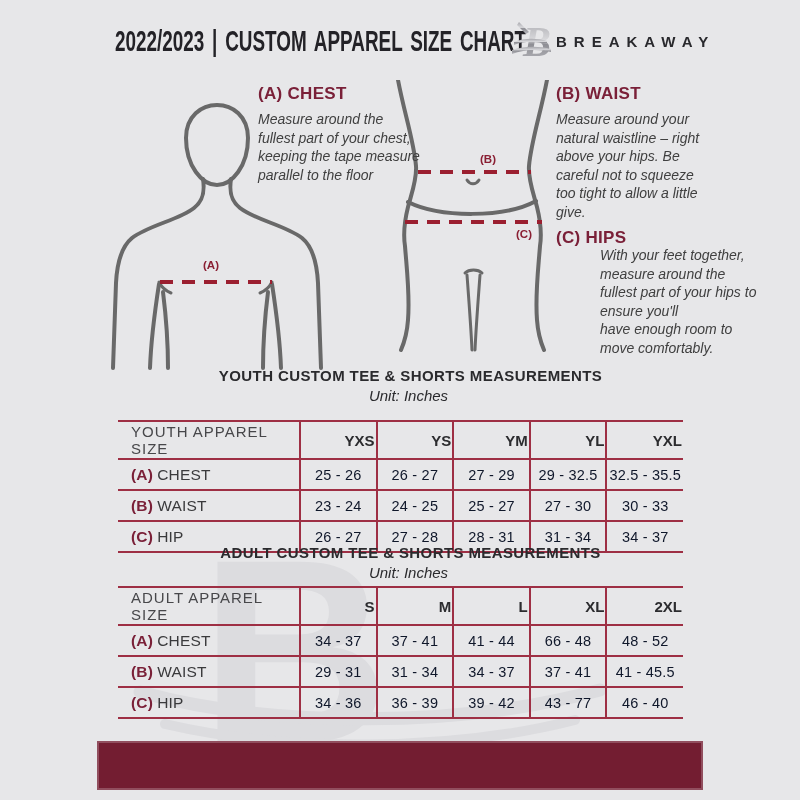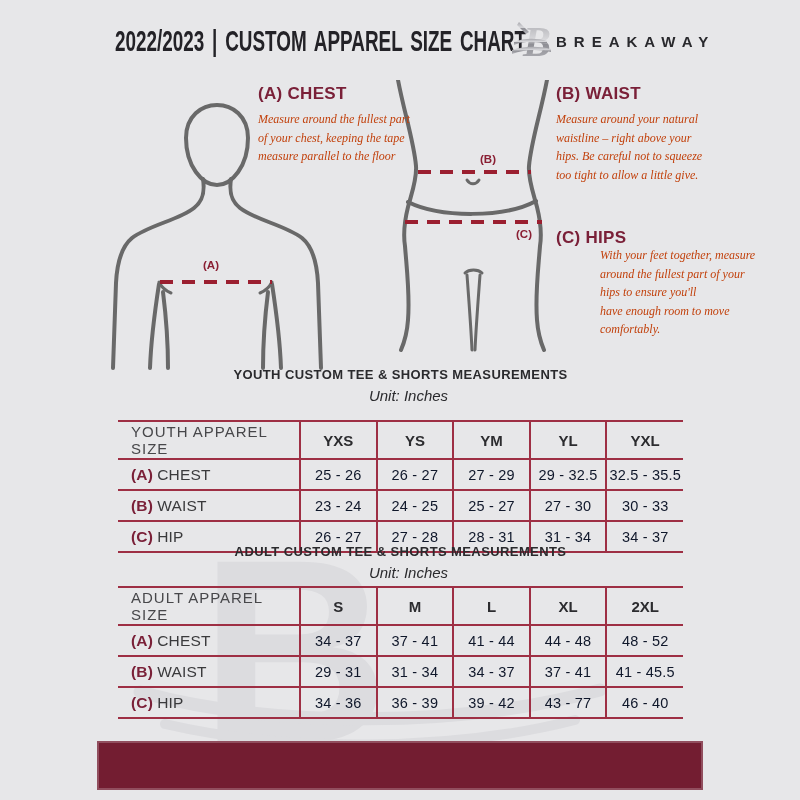--- a/index.html
+++ b/index.html
@@ -8,38 +8,38 @@
   .abs{position:absolute;}
 
   
   .hdr-title{left:115px;top:24px;color:#232227;font-weight:700;font-size:30px;
     letter-spacing:0px;transform:scaleX(0.63);transform-origin:left top;white-space:nowrap;word-spacing:4px;}
   .brand-text{left:556px;top:33px;color:#29292d;font-weight:700;font-size:15px;letter-spacing:7px;white-space:nowrap;}
   .logo-mark{left:512px;top:17px;width:42px;height:48px;}
 
   
   .mh{color:#7a2038;font-weight:700;font-size:17px;letter-spacing:0.3px;white-space:nowrap;}
-  .mb{color:#c2410c;font-style:italic;font-size:12px;line-height:18.5px;font-family:Liberation Serif, serif;}
+  .mb{color:#404040;font-style:italic;font-size:14px;line-height:18.5px;}
   .pre{white-space:pre-line;margin-left:44px;}
   .diag-label{color:#8a1f33;font-weight:700;font-size:11.5px;}
 
   
   .fig-stroke{fill:none;stroke:#696969;stroke-width:4;stroke-linecap:round;stroke-linejoin:round;}
   .fig-thin{fill:none;stroke:#696969;stroke-width:3;stroke-linecap:round;}
   .dash{stroke:#9b1f30;stroke-width:4;stroke-dasharray:13 9;fill:none;}
 
   
-  .tbl-title{width:565px;left:118px;text-align:center;color:#2a2a2d;font-weight:700;font-size:13px;letter-spacing:0.4px;}
+  .tbl-title{width:565px;left:128px;text-align:center;color:#2a2a2d;font-weight:700;font-size:15px;letter-spacing:0.4px;}
   .tbl-unit{width:565px;left:126px;text-align:center;color:#2a2a2d;font-style:italic;font-size:15px;}
   table.size-table{border-collapse:collapse;table-layout:fixed;width:565px;background:transparent;}
   table.size-table col.c0{width:182px;}
   table.size-table thead tr{border-top:2px solid #9e2f44;border-bottom:2px solid #9e2f44;}
   table.size-table tbody tr{border-bottom:2px solid #9e2f44;}
   table.size-table th+th, table.size-table td+td{border-left:2px solid #9e2f44;}
-  table.size-table th{height:30px;font-weight:700;font-size:15px;color:#2c2c2f;text-align:center;}
+  table.size-table th{height:30px;font-weight:700;font-size:15px;color:#2c2c2f;text-align:right;}
   table.size-table th.label-col{font-weight:400;color:#47474a;letter-spacing:1px;text-align:left;padding-left:13px;font-size:15px;}
   table.size-table td{height:27px;font-size:14.5px;color:#0f172a;text-align:center;letter-spacing:0.2px;}
   table.size-table td.label-col{text-align:left;padding-left:13px;font-size:15.5px;color:#3a3a3c;}
   .pfx{color:#7a2038;font-weight:700;margin-right:4px;}
 
   
   .footer-bar{left:97px;top:741px;width:606px;height:49px;background:#731d31;
     box-shadow:inset 0 0 0 2px rgba(255,255,255,0.22);z-index:2;}
 
   .wm{z-index:0;}
@@ -183,21 +183,21 @@
         <th>XL</th>
         <th>2XL</th>
       </tr>
     </thead>
     <tbody>
       <tr>
         <td class="label-col"><span class="pfx">(A)</span><span>CHEST</span></td>
         <td>34 - 37</td>
         <td>37 - 41</td>
         <td>41 - 44</td>
-        <td>44 - 48</td>
+        <td>66 - 48</td>
         <td>48 - 52</td>
       </tr>
       <tr>
         <td class="label-col"><span class="pfx">(B)</span><span>WAIST</span></td>
         <td>29 - 31</td>
         <td>31 - 34</td>
         <td>34 - 37</td>
         <td>37 - 41</td>
         <td>41 - 45.5</td>
       </tr>

